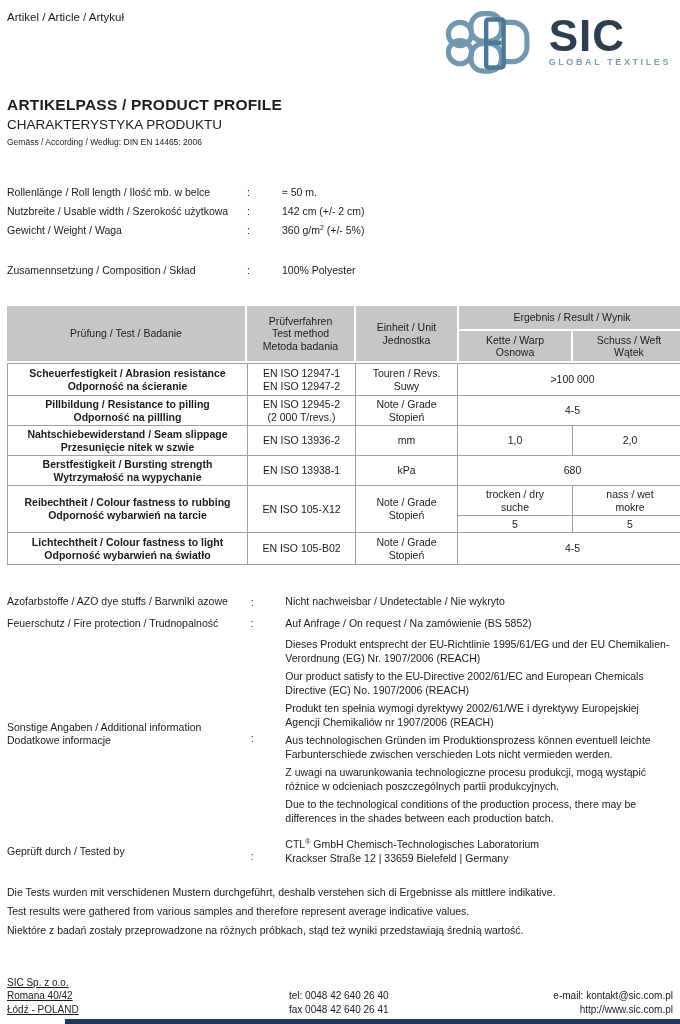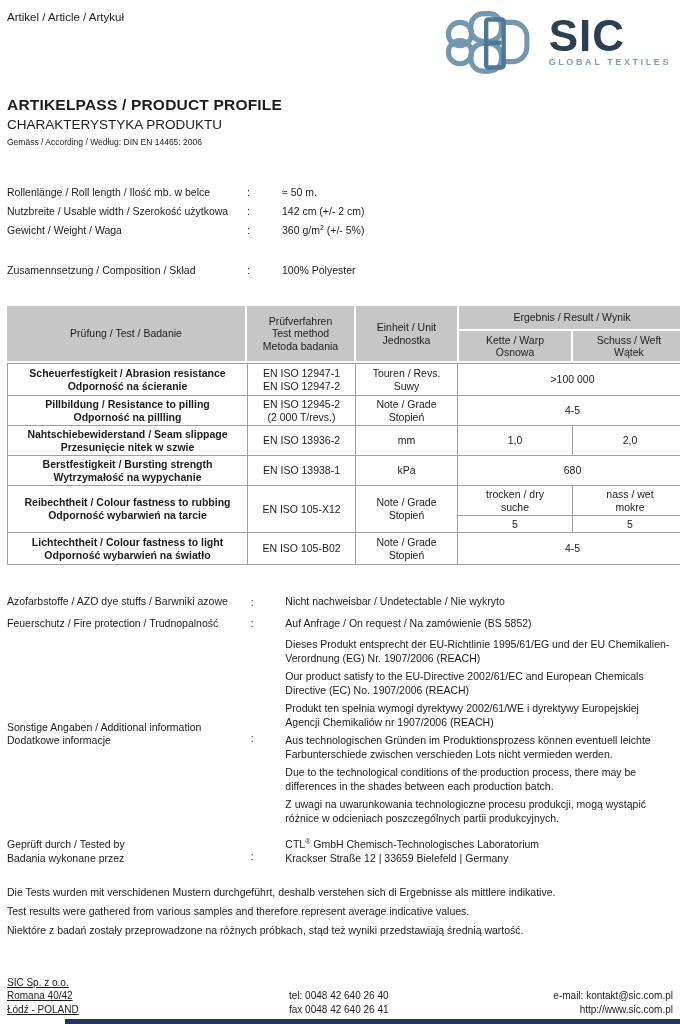--- a/index.html
+++ b/index.html
@@ -271,28 +271,27 @@
       <div class="detail-label">
           <div>Sonstige Angaben / Additional information</div>
           <div>Dodatkowe informacje</div>
         </div>
       <div class="detail-colon mid">:</div>
       <div class="detail-value">
           <div class="para">Dieses Produkt entsprecht der EU-Richtlinie 1995/61/EG und der EU Chemikalien-Verordnung (EG) Nr. 1907/2006 (REACH)</div>
           <div class="para">Our product satisfy to the EU-Directive 2002/61/EC and European Chemicals Directive (EC) No. 1907/2006 (REACH)</div>
           <div class="para">Produkt ten spełnia wymogi dyrektywy 2002/61/WE i dyrektywy Europejskiej Agencji Chemikaliów nr 1907/2006 (REACH)</div>
           <div class="para">Aus technologischen Gründen im Produktionsprozess können eventuell leichte Farbunterschiede zwischen verschieden Lots nicht vermieden werden.</div>
+          <div class="para">Z uwagi na uwarunkowania technologiczne procesu produkcji, mogą wystąpić różnice w odcieniach poszczególnych partii produkcyjnych.</div>
           <div class="para">Due to the technological conditions of the production process, there may be differences in the shades between each production batch.</div>
-          <div class="para">Z uwagi na uwarunkowania technologiczne procesu produkcji, mogą wystąpić różnice w odcieniach poszczególnych partii produkcyjnych.</div>
         </div>
     </div>
     <div class="detail-row">
       <div class="detail-label">
           <div>Geprüft durch / Tested by</div>
-          <div>Badania wykonane przez</div>
         </div>
       <div class="detail-colon mid">:</div>
       <div class="detail-value">
         <div><span>CTL</span><sup>®</sup><span> GmbH Chemisch-Technologisches Laboratorium</span></div>
         <div>Krackser Straße 12 | 33659 Bielefeld | Germany</div>
       </div>
     </div>
   </div>
 
   <div class="disclaimer">

